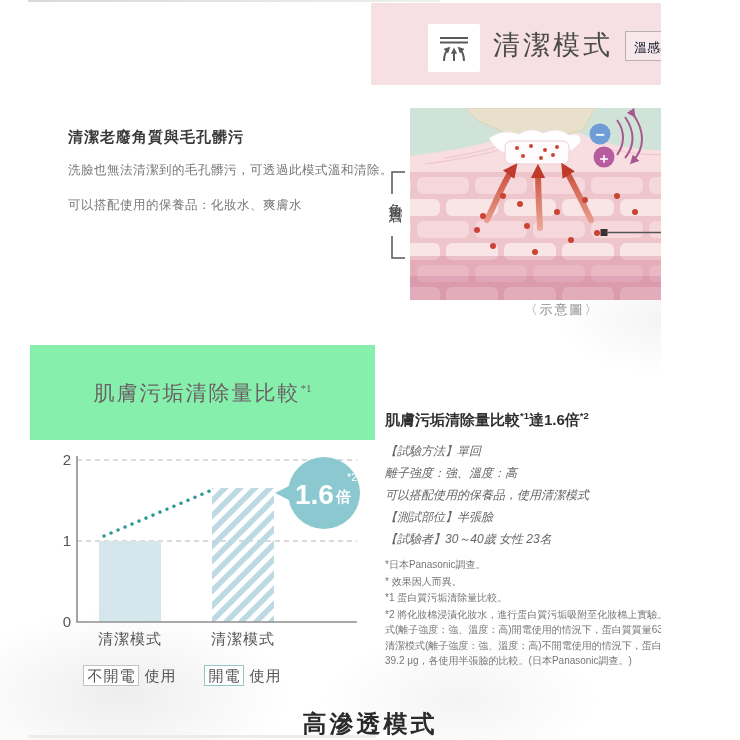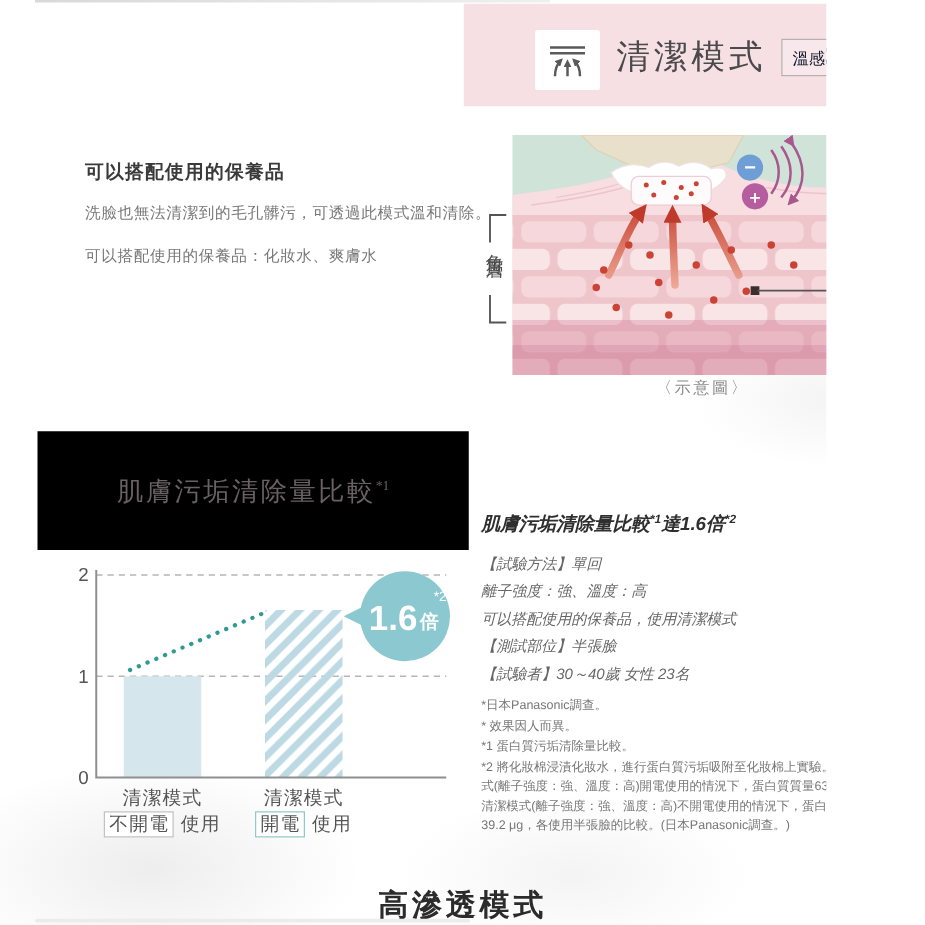--- a/index.html
+++ b/index.html
@@ -27,32 +27,32 @@
   .intro-h{left:68px;top:128px;font-size:15px;font-weight:bold;color:#3a3a3a;letter-spacing:1px;}
   .intro-l1{left:68px;top:162px;font-size:12.5px;color:#787878;letter-spacing:.5px;}
   .intro-l2{left:68px;top:197px;font-size:12.5px;color:#787878;letter-spacing:.5px;}
   
   .diagram-svg{left:385px;top:108px;}
   .vtext{writing-mode:vertical-rl;text-orientation:upright;font-size:14px;color:#4a4a4a;letter-spacing:3px;}
   .lbl-stratum{left:387px;top:192px;}
   .lbl-dirt{left:678px;top:120px;}
   .diagram-caption{left:407px;top:301px;width:310px;text-align:center;font-size:13px;color:#8a8a8a;letter-spacing:2px;}
   
-  .pinkbox{left:30px;top:345px;width:345px;height:95px;background:#000000;display:flex;align-items:center;justify-content:center;}
+  .pinkbox{left:30px;top:345px;width:345px;height:95px;background:#86efac;display:flex;align-items:center;justify-content:center;}
   .pinkbox .t{font-family:"Liberation Serif","DejaVu Serif",serif;font-size:21px;color:#6a6165;letter-spacing:2px;}
   .pinkbox sup{font-size:11px;letter-spacing:0;}
   
   .chart-svg{left:55px;top:448px;}
   .barlabel{width:130px;text-align:center;font-size:15px;color:#555;letter-spacing:1px;line-height:21px;}
   .bl1{left:65px;top:628px;}
   .bl2{left:178px;top:628px;}
-  .boxed{display:inline-block;border:1px solid #c2c2c2;padding:0 3px;line-height:19px;background:#fff;}
+  .boxed{display:inline-block;border:1px solid #c2c2c2;padding:0 3px;line-height:19px;background:#fff;margin-top:16px;}
   .boxed.teal{border-color:#93c9c4;}
   
-  .det-h{left:385px;top:410px;font-size:15px;font-weight:bold;color:#2f2f2f;font-style:italic;}
+  .det-h{left:385px;top:410px;font-size:15px;font-weight:bold;color:#2f2f2f;}
   .det-h sup{font-size:9.5px;}
   .det-lines{left:385px;top:440px;width:330px;font-size:12px;color:#666;line-height:22px;font-style:italic;}
   .det-lines p{margin:0;}
   .det-foot{left:385px;top:557px;width:332px;font-size:10px;color:#777;line-height:15.5px;}
   .det-foot p{margin:0 12px 1px 0;}
   
   .footer-t{left:0;top:708px;width:740px;text-align:center;font-size:24px;font-weight:bold;color:#2b2b2b;letter-spacing:3px;}
 </style>
 </head>
 <body>
@@ -80,21 +80,21 @@
           <path d="M9,30 C9,24 10.5,20.5 13.5,17.5" stroke="#5a5a5a" stroke-width="2" fill="none" marker-end="url(#mh)"></path>
           <path d="M29,30 C29,24 27.5,20.5 24.5,17.5" stroke="#5a5a5a" stroke-width="2" fill="none" marker-end="url(#mh)"></path>
         </svg>
       </div>
       <div class="abs htitle">清潔模式</div>
       <div class="abs hbadge">
         <span class="bp">溫感</span><span class="bv">3</span><span class="bs">分</span>
       </div>
     </div>
 
-    <div class="abs intro-h">可以搭配使用的保養品</div>
+    <div class="abs intro-h">清潔老廢角質與毛孔髒污</div>
     <div class="abs intro-l1">洗臉也無法清潔到的毛孔髒污，可透過此模式溫和清除。</div>
     <div class="abs intro-l2">可以搭配使用的保養品：化妝水、爽膚水</div>
 
     <svg class="abs diagram-svg" width="325" height="192" viewBox="0 0 325 192">
       <defs>
         <pattern id="bricks" width="58" height="44" patternUnits="userSpaceOnUse">
           <rect width="58" height="44" fill="#eec5cb"></rect>
           <rect x="3" y="3" width="52" height="17" rx="6" fill="#f9e4e6"></rect>
           <rect x="-26" y="25" width="52" height="17" rx="6" fill="#f6d8dc"></rect>
           <rect x="32" y="25" width="52" height="17" rx="6" fill="#f6d8dc"></rect>

